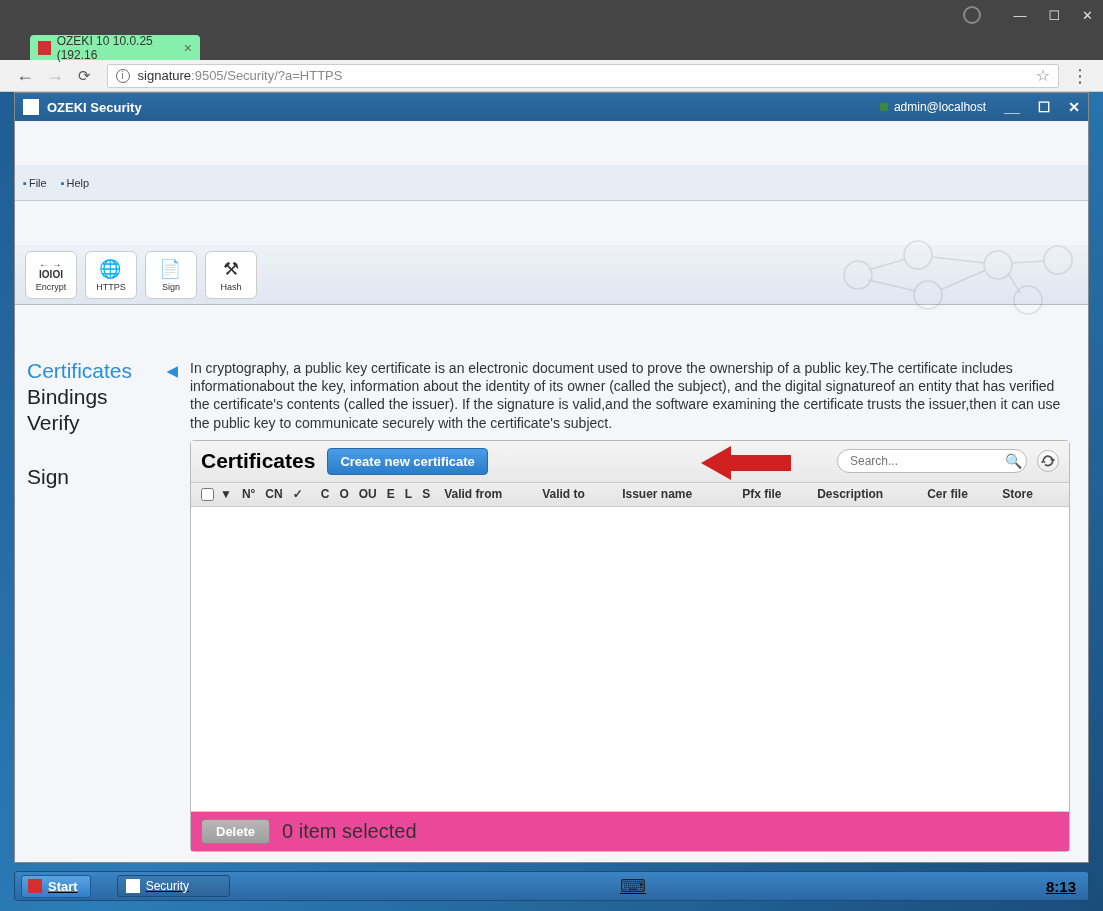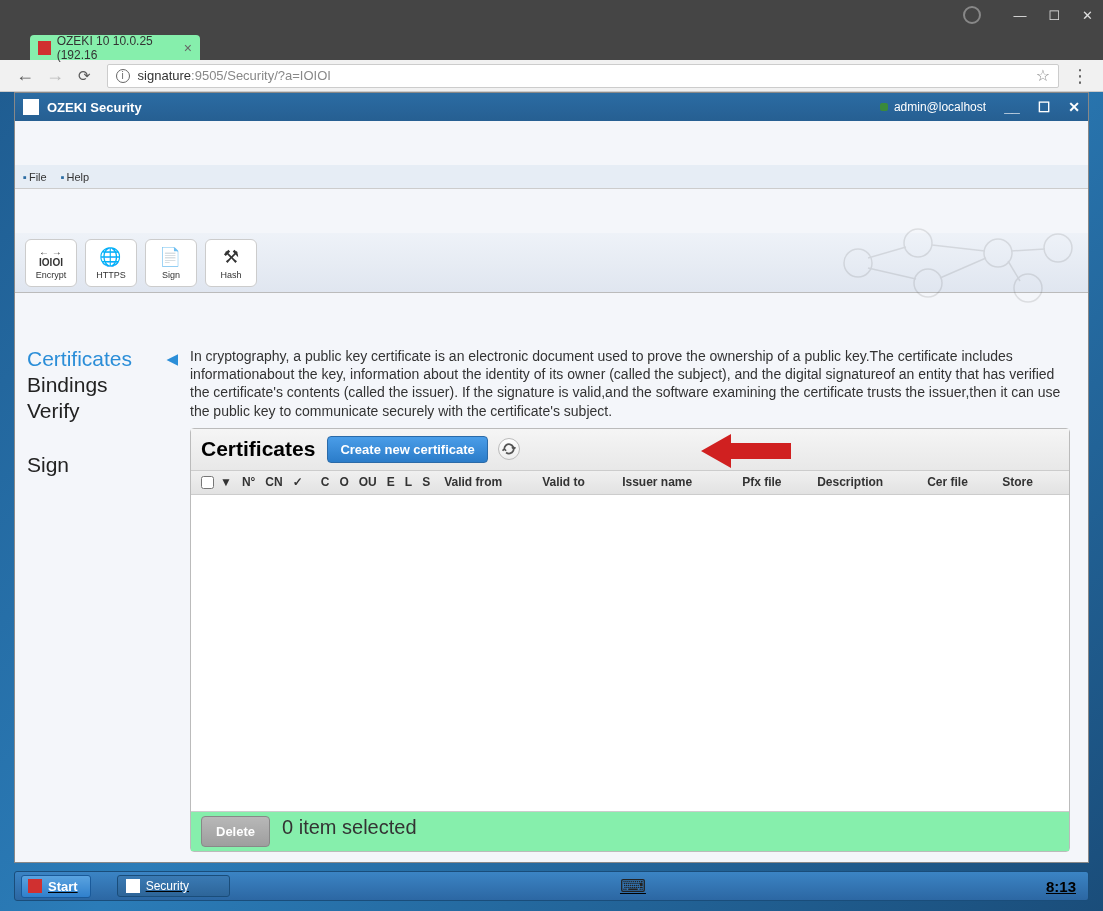--- a/index.html
+++ b/index.html
@@ -89,21 +89,21 @@
   align-items: center;
   padding: 0 8px;
   font-size: 13px;
   font-weight: bold;
 }
 .app-titlebar .app-icon { width: 16px; height: 16px; background: #fff; margin-right: 8px; display:inline-block;}
 .app-titlebar .right { margin-left: auto; display: flex; align-items: center; font-weight: normal; font-size: 12px;}
 .app-titlebar .status-dot { width: 8px; height: 8px; background: #3a8a3a; border-radius: 2px; display:inline-block; margin-right: 6px;}
 .app-titlebar .win-ctrl { margin-left: 18px; font-weight: bold; cursor:pointer; font-size:14px;}
 .app-menubar {
-  height: 24px;
+  height: 36px;
   background: #e6edf5;
   border-bottom: 1px solid #ccc;
   display: flex;
   align-items: center;
   padding: 0 8px;
   font-size: 11px;
   color: #333;
 }
 .app-menubar .mi { margin-right: 14px; cursor:pointer;}
 .app-menubar .bullet { color: #2b6ca3; margin-right: 2px;}
@@ -218,22 +218,23 @@
   font-weight: bold;
   color: #333;
   padding: 0 10px;
 }
 .col-head span { margin-right: 10px;}
 .col-head input[type=checkbox]{ margin-right: 6px;}
 .grid-body { flex: 1; background: #fff;}
 .cert-foot {
   height: 40px;
   border-top: 1px solid #ccc;
-  background: #86efac;
-  display: flex;
+  background: #ec4899;
+  display: flex;
+  align-items: center;
   padding: 4px 10px;
 }
 .delete-btn {
   background: linear-gradient(to bottom, #b8b8b8, #9e9e9e);
   color: #fff;
   border: 1px solid #888;
   border-radius: 4px;
   padding: 4px 14px;
   font-size: 13px;
   font-weight: bold;
@@ -304,21 +305,21 @@
 </div>
 
 <div class="addr-bar">
   <span class="nav-arrow">←</span>
   <span class="nav-arrow disabled">→</span>
   <span class="reload">⟳</span>
   <div class="url-box">
     <span class="info-i">i</span>
     <span>signature</span>
       <span style="color:#888">:9505</span>
-      <span style="color:#888">/Security/?a=IOIOI</span>
+      <span style="color:#888">/Security/?a=HTTPS</span>
     <span class="star">☆</span>
   </div>
   <span class="menu-dots">⋮</span>
 </div>
 
 <div class="app-window">
   <div class="app-titlebar">
     <span class="app-icon"></span>
     <span>OZEKI Security</span>
     <div class="right">
@@ -381,20 +382,24 @@
     <div class="content">
       <p class="desc">In cryptography, a public key certificate is an electronic document used to prove the ownership of a public key.The certificate includes informationabout the key, information about the identity of its owner (called the subject), and the digital signatureof an entity that has verified the certificate's contents (called the issuer). If the signature is valid,and the software examining the certificate trusts the issuer,then it can use the public key to communicate securely with the certificate's subject.</p>
 
       <div class="cert-panel">
         <div class="cert-head">
           <h2>Certificates</h2>
           <button class="create-btn">Create new certificate</button>
           <svg class="red-arrow" width="90" height="34">
             <polygon points="0,17 30,0 30,9 90,9 90,25 30,25 30,34" fill="#d02020"></polygon>
           </svg>
+          <div class="search-box">
+            <input type="text" placeholder="Search..." style="">
+            <span class="mag">🔍</span>
+          </div>
           <div class="refresh-btn">
             <svg width="14" height="14" viewBox="0 0 24 24">
                 <path fill="none" stroke="#555" stroke-width="3" d="M4 12a8 8 0 1 1 3 6M4 12l-3 3M4 12l3 3M20 12a8 8 0 0 0-3-6m3 6l3-3m-3 3l-3-3"></path>
               </svg>
           </div>
         </div>
         <div class="col-head">
           <input type="checkbox" style="">
           <span>▼</span>
           <span>N°</span>

